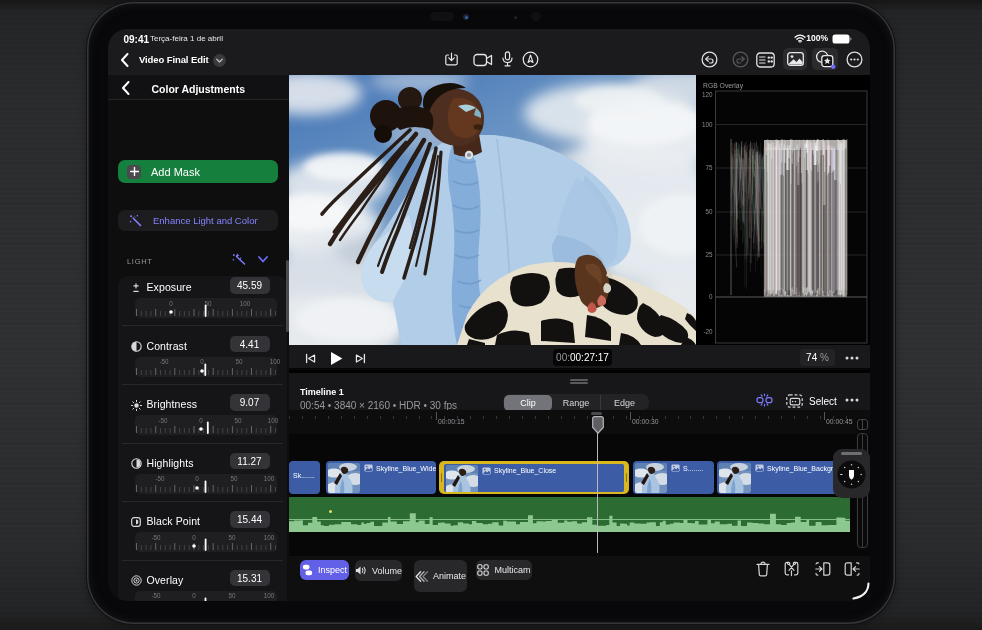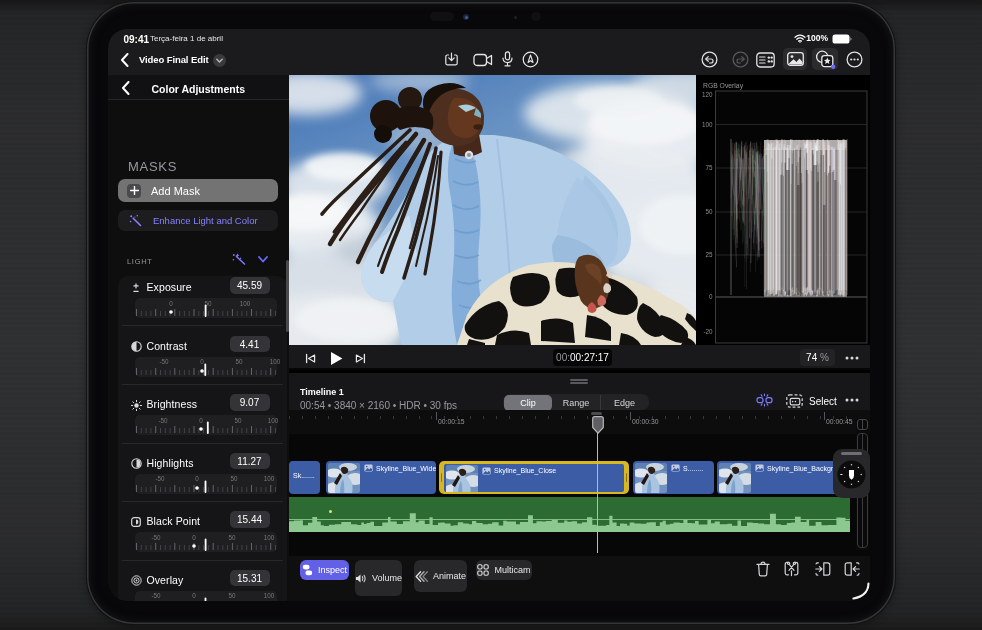--- a/index.html
+++ b/index.html
@@ -144,21 +144,21 @@
 
   <div class="panel">
     <div class="abs" style="left:0;top:0;right:0;height:25px;background:#111113;border-bottom:1px solid #262629;"></div>
     <div class="abs" style="left:13.5px;top:6px;">
           <svg width="9" height="14" viewBox="0 0 9 14">
             <path d="M7.5 1 L2 7 L7.5 13" stroke="#fff" stroke-width="2" fill="none" stroke-linecap="round" stroke-linejoin="round"></path>
           </svg>
         </div>
     <div class="abs w" style="left:0;right:0;top:7.5px;text-align:center;font-size:10.5px;font-weight:bold;">Color Adjustments</div>
     <div class="abs g" style="left:20.5px;top:84px;font-size:13px;letter-spacing:0.7px;">MASKS</div>
-    <div class="abs" style="left:10.5px;top:104px;width:160px;height:23px;background:#737373;border-radius:7px;">
+    <div class="abs" style="left:10.5px;top:85px;width:160px;height:23px;background:#15803d;border-radius:7px;">
       <div class="abs" style="left:9px;top:4.5px;width:14px;height:14px;background:#4a4a4d;border-radius:4px;display:flex;align-items:center;justify-content:center;">
             <svg width="9" height="9" viewBox="0 0 9 9">
               <path d="M4.5 0.5 V8.5 M0.5 4.5 H8.5" stroke="#fff" stroke-width="1.4" stroke-linecap="round"></path>
             </svg>
           </div>
       <div class="abs w" style="left:33px;top:5.5px;font-size:11px;">Add Mask</div>
     </div>
     <div class="abs" style="left:10.5px;top:135px;width:160px;height:21px;background:#1d1d1f;border-radius:7px;">
       <div class="abs" style="left:11px;top:4px;">
             <svg width="13" height="13" viewBox="0 0 13 13">
@@ -1277,21 +1277,21 @@
   </div>
 
   <div class="botbar">
     <div class="btn" style="left:11px;top:4px;width:49px;height:20px;background:#6360e8;color:#fff;">
           <svg width="11" height="12" viewBox="0 0 11 12">
             <rect x="0.8" y="0.8" width="6.8" height="4.6" rx="2.3" fill="#fff"></rect>
             <rect x="3.4" y="6.6" width="6.8" height="4.6" rx="2.3" fill="#fff"></rect>
           </svg>
           <span>Inspect</span>
         </div>
-    <div class="btn" style="left:66px;top:4px;width:47px;height:36px;justify-content:space-between;">
+    <div class="btn" style="left:66px;top:4px;width:47px;height:21px;justify-content:space-between;">
           <svg width="13" height="11" viewBox="0 0 13 11">
             <path d="M1 4 H3 L6 1.2 V9.8 L3 7 H1 Z" fill="#e0e0e2"></path>
             <path d="M8 3.5 Q9.5 5.5 8 7.5 M9.8 2 Q12.2 5.5 9.8 9" stroke="#e0e0e2" stroke-width="1.1" fill="none" stroke-linecap="round"></path>
           </svg>
           <span>Volume</span>
         </div>
     <div class="btn" style="left:125px;top:4px;width:53px;height:32px;">
           <svg width="13" height="11" viewBox="0 0 13 11">
             <g stroke="#e0e0e2" stroke-width="1.3" fill="none" stroke-linecap="round" stroke-linejoin="round">
               <path d="M5.6 0.8 L1.2 5.5 L5.6 10.2"></path>

